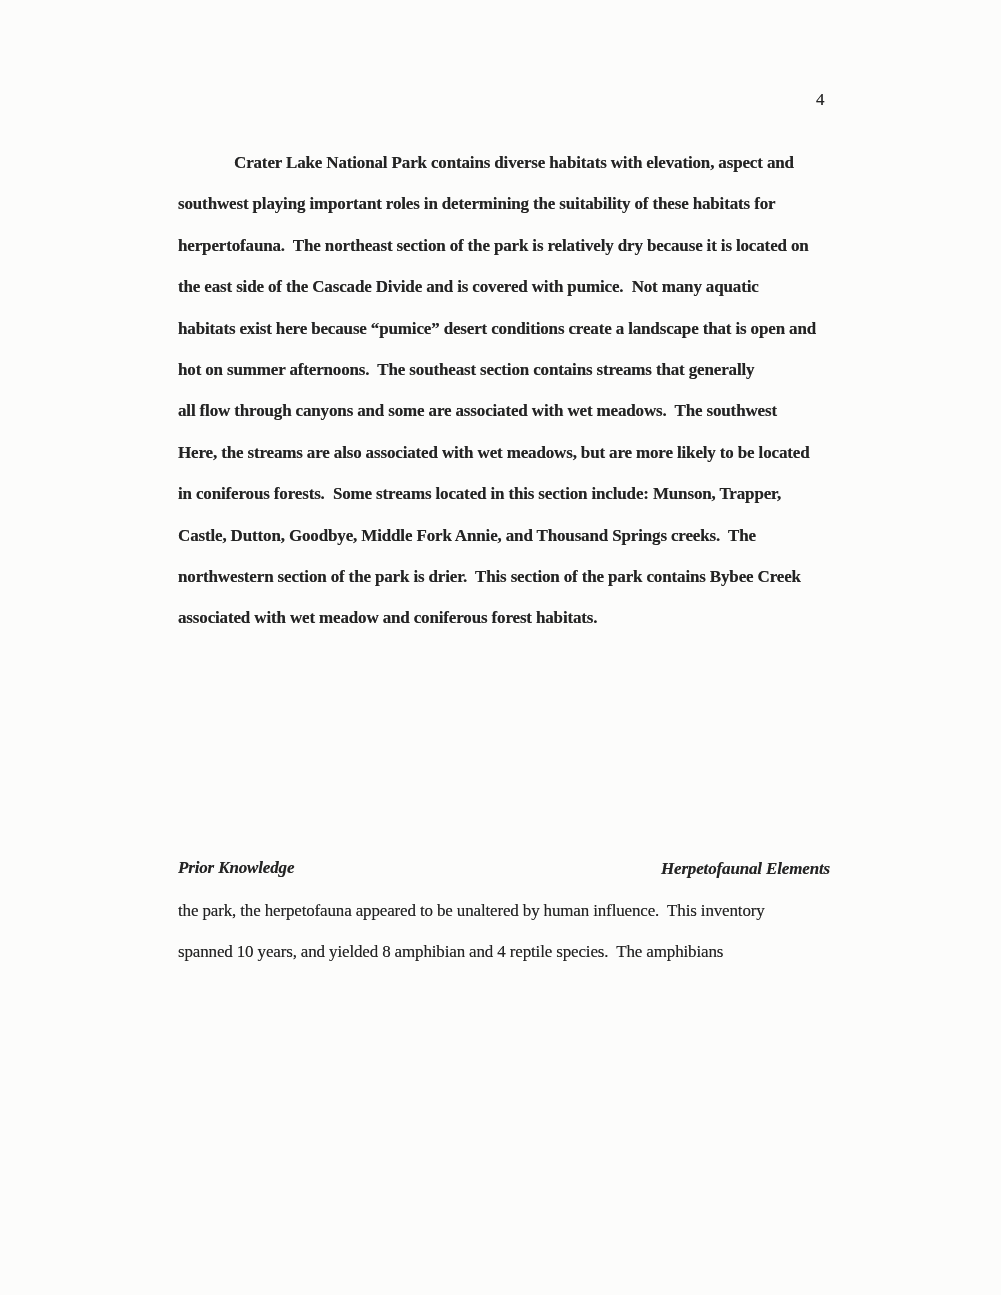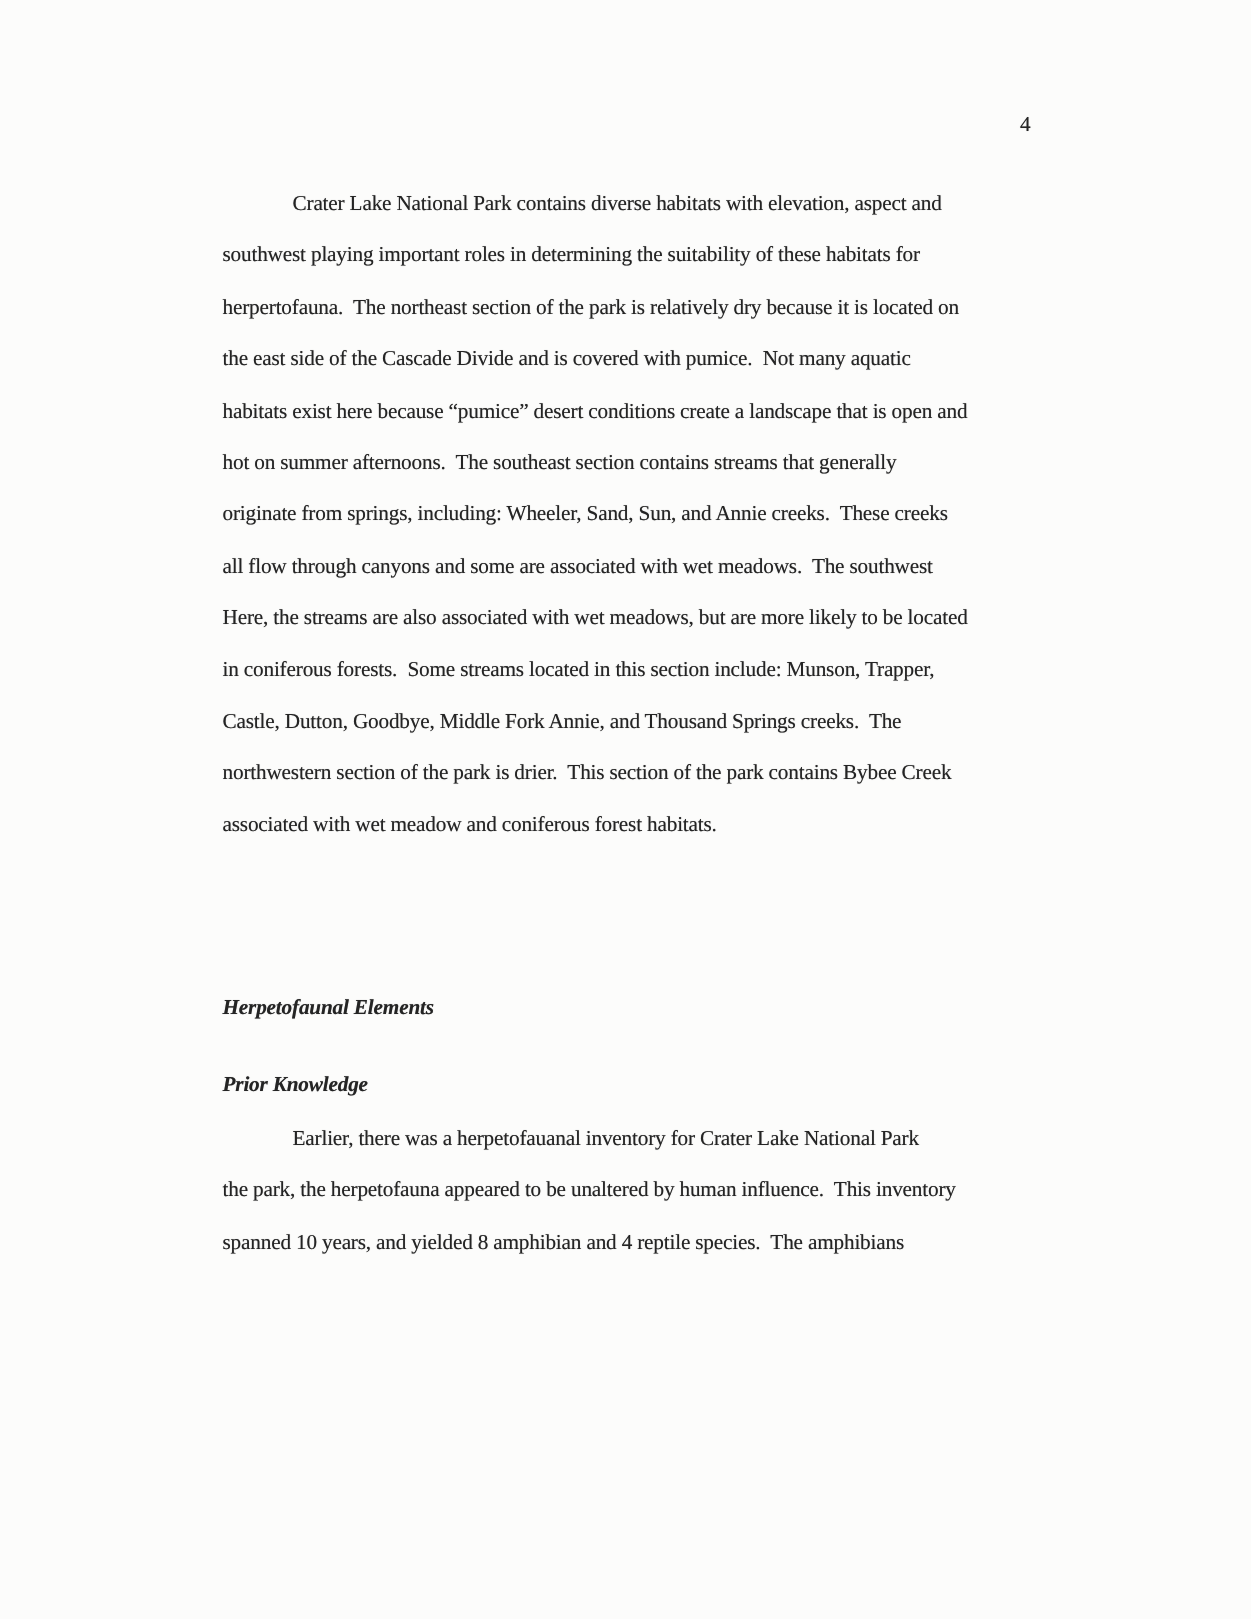--- a/index.html
+++ b/index.html
@@ -25,25 +25,25 @@
     position: absolute;
     left: 816px;
     top: 90px;
     line-height: 20px;
   }
   .text-block {
     position: absolute;
     left: 178px;
     width: 672px;
   }
-  .para1 { top: 142px; }
+  .para1 { top: 142px; font-weight: bold; }
   .heading-block {
-    top: 785px;
+    top: 848px;
     width: 652px;
-    text-align: left;
+    text-align: right;
     font-weight: bold;
     font-style: italic;
   }
   .subheading-block {
     top: 847px;
     font-weight: bold;
     font-style: italic;
   }
   .para2 { top: 890px; }
   .line {
@@ -61,36 +61,34 @@
 
   <div class="page-number">4</div>
 
   <div class="text-block para1">
     <div class="line indent">Crater Lake National Park contains diverse habitats with elevation, aspect and</div>
     <div class="line">southwest playing important roles in determining the suitability of these habitats for</div>
     <div class="line">herpertofauna.  The northeast section of the park is relatively dry because it is located on</div>
     <div class="line">the east side of the Cascade Divide and is covered with pumice.  Not many aquatic</div>
     <div class="line">habitats exist here because “pumice” desert conditions create a landscape that is open and</div>
     <div class="line">hot on summer afternoons.  The southeast section contains streams that generally</div>
-    <div class="line">originate from springs, including: Wheeler, Sand, Sun, and Annie creeks.  These creeks</div>
     <div class="line">all flow through canyons and some are associated with wet meadows.  The southwest</div>
     <div class="line">Here, the streams are also associated with wet meadows, but are more likely to be located</div>
     <div class="line">in coniferous forests.  Some streams located in this section include: Munson, Trapper,</div>
     <div class="line">Castle, Dutton, Goodbye, Middle Fork Annie, and Thousand Springs creeks.  The</div>
     <div class="line">northwestern section of the park is drier.  This section of the park contains Bybee Creek</div>
     <div class="line">associated with wet meadow and coniferous forest habitats.</div>
   </div>
 
   <div class="text-block heading-block">
     <div class="line">Herpetofaunal Elements</div>
   </div>
 
   <div class="text-block subheading-block">
     <div class="line">Prior Knowledge</div>
   </div>
 
   <div class="text-block para2">
-    <div class="line indent">Earlier, there was a herpetofauanal inventory for Crater Lake National Park</div>
     <div class="line">the park, the herpetofauna appeared to be unaltered by human influence.  This inventory</div>
     <div class="line">spanned 10 years, and yielded 8 amphibian and 4 reptile species.  The amphibians</div>
   </div>
 
 </div>
 
 </body></html>

